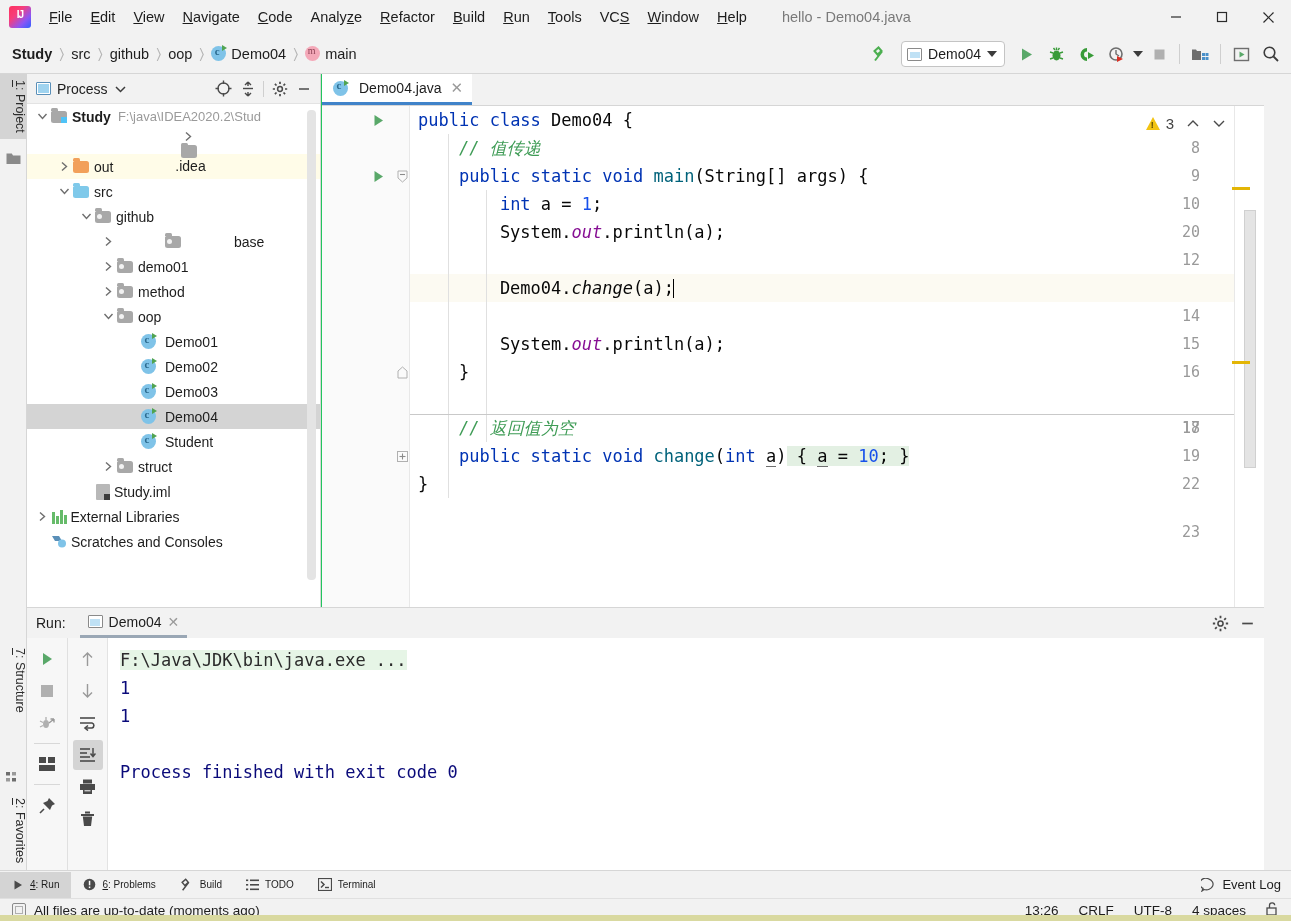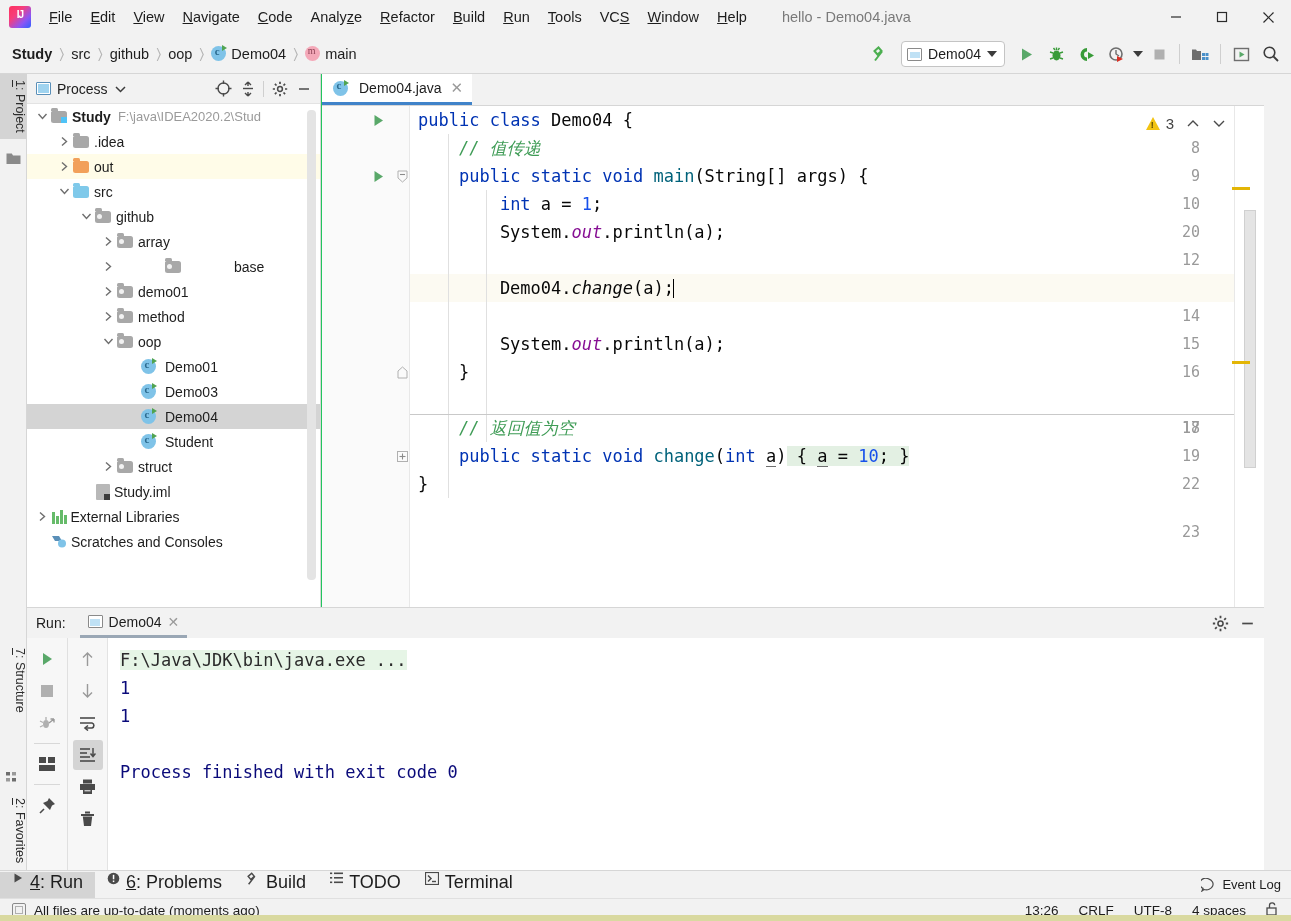--- a/index.html
+++ b/index.html
@@ -333,22 +333,22 @@
   }
   .cons-cmd { background: #e6f5e6; color: #2b2b2b; display: inline; }
 
   
   .toolwin-bar {
     position: absolute; left: 0; top: 870px; width: 1291px; height: 28px;
     background: #f2f2f2; border-top: 1px solid #d6d6d6;
     display: flex; align-items: center;
   }
   .twb {
-    display: flex; align-items: flex-start; gap: 6px; height: 26px;
-    padding: 0 12px; font-size: 18px; color: #1d1d1d;
+    display: flex; align-items: center; gap: 6px; height: 26px;
+    padding: 0 12px; font-size: 10px; color: #1d1d1d;
   }
   .twb.sel { background: #d4d4d4; }
   .twb .mn { text-decoration: underline; }
   .twb-right { margin-left: auto; display: flex; align-items: center; padding-right: 10px; gap: 6px; }
 
   .statusbar {
     position: absolute; left: 0; top: 898px; width: 1291px; height: 23px;
     background: #f2f2f2; display: flex; align-items: center;
     font-size: 13.5px; color: #1d1d1d; border-top: 1px solid #e0e0e0;
   }
@@ -602,21 +602,21 @@
             <svg width="11" height="9" viewBox="0 0 11 9">
               <path d="M1.5 2 L5.5 6.5 L9.5 2" stroke="#6e6e6e" stroke-width="1.4" fill="none"></path>
             </svg>
           </span>
           <span class="fold gray module">
             <i></i>
           </span>
           <span class="tlabel bold">Study</span>
           <span class="tpath">F:\java\IDEA2020.2\Stud</span>
         </div>
-        <div class="trow" style="padding-left: 30px;">
+        <div class="trow" style="padding-left: 30px; flex-direction: column;">
           <span class="arrow">
             <svg width="9" height="11" viewBox="0 0 9 11">
               <path d="M2 1.5 L6.5 5.5 L2 9.5" stroke="#6e6e6e" stroke-width="1.4" fill="none"></path>
             </svg>
           </span>
           <span class="fold gray">
             <i></i>
           </span>
           <span class="tlabel">.idea</span>
         </div>
@@ -646,79 +646,73 @@
           <span class="arrow">
             <svg width="11" height="9" viewBox="0 0 11 9">
               <path d="M1.5 2 L5.5 6.5 L9.5 2" stroke="#6e6e6e" stroke-width="1.4" fill="none"></path>
             </svg>
           </span>
           <span class="fold pkg">
             <i></i>
           </span>
           <span class="tlabel">github</span>
         </div>
+        <div class="trow" style="padding-left: 74px; gap: 48px;">
+          <span class="arrow">
+            <svg width="9" height="11" viewBox="0 0 9 11">
+              <path d="M2 1.5 L6.5 5.5 L2 9.5" stroke="#6e6e6e" stroke-width="1.4" fill="none"></path>
+            </svg>
+          </span>
+          <span class="fold pkg">
+            <i></i>
+          </span>
+          <span class="tlabel">base</span>
+        </div>
         <div class="trow" style="padding-left: 74px;">
           <span class="arrow">
             <svg width="9" height="11" viewBox="0 0 9 11">
               <path d="M2 1.5 L6.5 5.5 L2 9.5" stroke="#6e6e6e" stroke-width="1.4" fill="none"></path>
             </svg>
           </span>
           <span class="fold pkg">
             <i></i>
           </span>
-          <span class="tlabel">array</span>
-        </div>
-        <div class="trow" style="padding-left: 74px; gap: 48px;">
-          <span class="arrow">
-            <svg width="9" height="11" viewBox="0 0 9 11">
-              <path d="M2 1.5 L6.5 5.5 L2 9.5" stroke="#6e6e6e" stroke-width="1.4" fill="none"></path>
-            </svg>
-          </span>
-          <span class="fold pkg">
-            <i></i>
-          </span>
-          <span class="tlabel">base</span>
+          <span class="tlabel">demo01</span>
         </div>
         <div class="trow" style="padding-left: 74px;">
           <span class="arrow">
             <svg width="9" height="11" viewBox="0 0 9 11">
               <path d="M2 1.5 L6.5 5.5 L2 9.5" stroke="#6e6e6e" stroke-width="1.4" fill="none"></path>
             </svg>
           </span>
           <span class="fold pkg">
             <i></i>
           </span>
-          <span class="tlabel">demo01</span>
-        </div>
-        <div class="trow" style="padding-left: 74px;">
-          <span class="arrow">
-            <svg width="9" height="11" viewBox="0 0 9 11">
-              <path d="M2 1.5 L6.5 5.5 L2 9.5" stroke="#6e6e6e" stroke-width="1.4" fill="none"></path>
-            </svg>
-          </span>
-          <span class="fold pkg">
-            <i></i>
-          </span>
           <span class="tlabel">method</span>
         </div>
         <div class="trow" style="padding-left: 74px;">
           <span class="arrow">
             <svg width="11" height="9" viewBox="0 0 11 9">
               <path d="M1.5 2 L5.5 6.5 L9.5 2" stroke="#6e6e6e" stroke-width="1.4" fill="none"></path>
             </svg>
           </span>
           <span class="fold pkg">
             <i></i>
           </span>
           <span class="tlabel">oop</span>
         </div>
         <div class="trow" style="padding-left: 96px;">
           <span class="arrow"></span>
           <span class="ic-class" style="margin-left: 3px;"></span>
           <span class="tlabel">Demo01</span>
+        </div>
+        <div class="trow" style="padding-left: 96px;">
+          <span class="arrow"></span>
+          <span class="ic-class" style="margin-left: 3px;"></span>
+          <span class="tlabel">Demo02</span>
         </div>
         <div class="trow" style="padding-left: 96px;">
           <span class="arrow"></span>
           <span class="ic-class" style="margin-left: 3px;"></span>
           <span class="tlabel">Demo03</span>
         </div>
         <div class="trow sel" style="padding-left: 96px;">
           <span class="arrow"></span>
           <span class="ic-class" style="margin-left: 3px;"></span>
           <span class="tlabel">Demo04</span>

